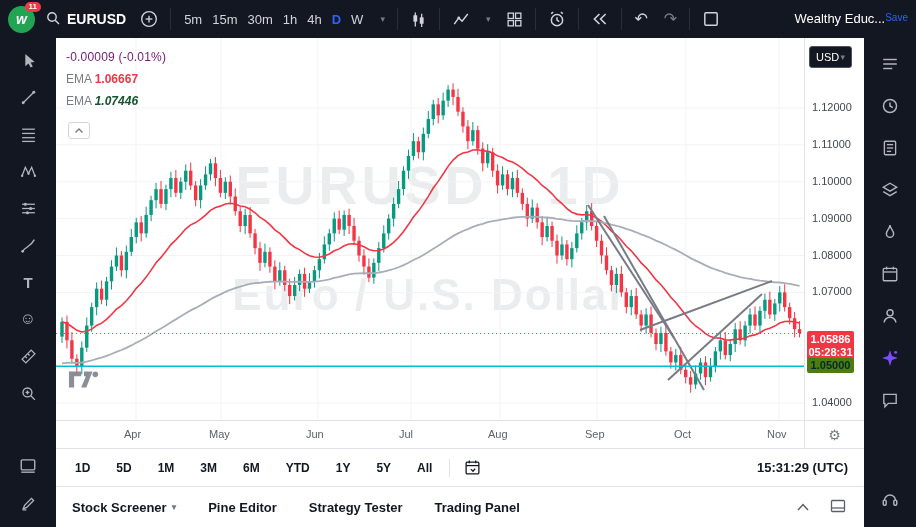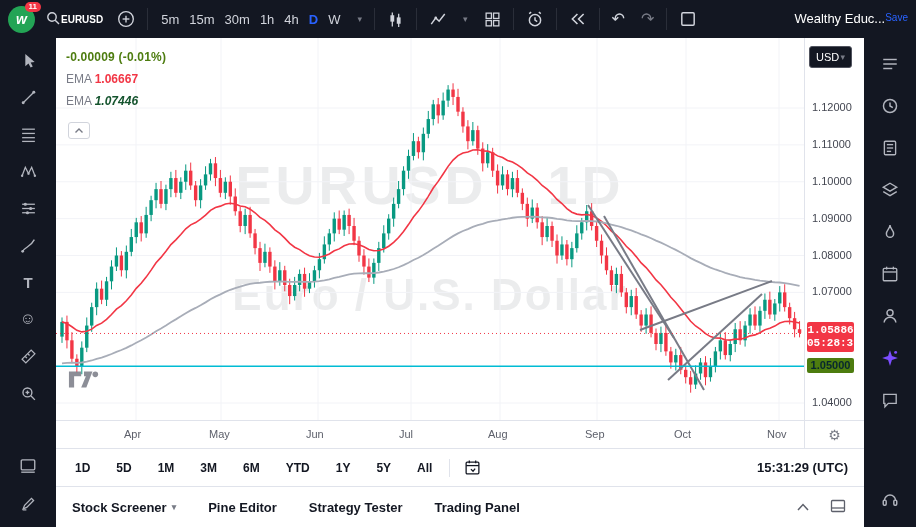--- a/index.html
+++ b/index.html
@@ -4,21 +4,21 @@
 <style>
   * { margin:0; padding:0; box-sizing:border-box; }
   html,body { width:916px; height:527px; overflow:hidden; }
   body { font-family:"Liberation Sans", sans-serif; background:#131722; color:#d1d4dc; }
   .app { width:916px; height:527px; display:flex; flex-direction:column; }
 
   
   .header { flex:0 0 38px; background:#131722; display:flex; align-items:center; padding:0 8px; gap:8px; }
   .logo { position:relative; width:27px; height:27px; border-radius:50%; background:#23a455; display:flex; align-items:center; justify-content:center; color:#fff; font-weight:700; font-style:italic; font-size:14px; flex:0 0 27px; }
   .logo .nbadge { position:absolute; top:-4px; right:-6px; background:#f23645; color:#fff; font-size:8px; font-style:normal; font-weight:700; border-radius:7px; padding:1px 4px; line-height:1.1; }
-  .sym-btn { display:flex; align-items:center; color:#fff; font-weight:700; font-size:10px; cursor:pointer; padding:4px 2px; }
+  .sym-btn { display:flex; align-items:center; gap:6px; color:#fff; font-weight:700; font-size:14px; cursor:pointer; padding:4px 2px; }
   .hbtn { background:none; border:none; color:#d1d4dc; display:flex; align-items:center; justify-content:center; padding:4px; cursor:pointer; font-family:inherit; }
   .hbtn svg { display:block; }
   .sep { width:1px; height:22px; background:#2a2e39; }
   .tf-btn { background:none; border:none; color:#d1d4dc; font-size:13px; padding:4px 5px; cursor:pointer; font-family:inherit; }
   .tf-btn.active { color:#2962ff; font-weight:700; }
   .caret { font-size:9px; color:#787b86; }
   .glyphbtn { font-size:16px; line-height:1; }
   .dim { color:#787b86; }
   .account { margin-left:auto; display:flex; flex-direction:row; align-items:flex-start; line-height:1.15; white-space:nowrap; overflow:hidden; }
   .account .name { color:#fff; font-size:13px; }
@@ -32,21 +32,21 @@
   .spacer-v { margin-top:auto; }
 
   .center { flex:1; display:flex; flex-direction:column; background:#fff; color:#131722; min-width:0; }
   .chart-row { flex:0 0 382px; display:flex; min-height:0; }
   .chart-area { position:relative; width:748px; overflow:hidden; }
   .chart-area svg.plot { position:absolute; left:0; top:0; z-index:1; }
   .wm { position:absolute; left:0; width:100%; text-align:center; color:rgba(90,96,110,0.12); font-weight:700; z-index:0; white-space:nowrap; }
   .wm1 { top:116px; font-size:54px; letter-spacing:4px; }
   .wm2 { top:232px; font-size:44px; letter-spacing:2px; }
   .overlay { position:absolute; top:12px; left:10px; z-index:5; font-size:12px; }
-  .overlay .change { color:#4d7c0f; font-weight:700; letter-spacing:.2px; }
+  .overlay .change { color:#701a75; font-weight:400; letter-spacing:.2px; }
   .ema-row { margin-top:8px; color:#787b86; }
   .ema-row .val-red { color:#f23645; font-weight:600; }
   .ema-row .val-dark { color:#14532d; font-weight:600;font-style:italic; }
   .collapse-btn { position:absolute; top:84px; left:12px; z-index:5; width:22px; height:17px; background:#fff; border:1px solid #d1d4dc; border-radius:3px; display:flex; align-items:center; justify-content:center; cursor:pointer; color:#787b86; padding:0; }
   .tv-wm { position:absolute; left:12px; bottom:26px; z-index:2; color:#787b86; opacity:.85; }
 
   .price-axis { width:52px; border-left:1px solid #e0e3eb; position:relative; background:#fff; font-size:11px; color:#434651; }
   .usd-box { position:absolute; top:8px; left:4px; right:4px; height:22px; background:#131722; color:#fff; border:1px solid #50535e; border-radius:3px; display:flex; align-items:center; justify-content:space-between; padding:0 6px; font-size:11px; cursor:pointer; z-index:6; }
   .pl { position:absolute; left:7px; }
   .badge { position:absolute; left:2px; right:2px; border-radius:2px; text-align:center; z-index:5; }
@@ -615,21 +615,21 @@
           </div>
           <div id="price-labels">
               <div class="pl" style="top: 63px;">1.12000</div>
               <div class="pl" style="top: 99.875px;">1.11000</div>
               <div class="pl" style="top: 136.75px;">1.10000</div>
               <div class="pl" style="top: 173.625px;">1.09000</div>
               <div class="pl" style="top: 210.5px;">1.08000</div>
               <div class="pl" style="top: 247.375px;">1.07000</div>
               <div class="pl" style="top: 358px;">1.04000</div>
             </div>
-          <div class="badge red" id="last-badge" style="top: 284px; font-family: Liberation Mono, monospace;">
+          <div class="badge red" id="last-badge" style="top: 293px;">
             <div>1.05886</div>
             <div>05:28:31</div>
           </div>
           <div class="badge cyan" id="level-badge" style="top: 320.125px;">
             <div>1.05000</div>
           </div>
         </div>
       </div>
 
       <div class="time-row">

